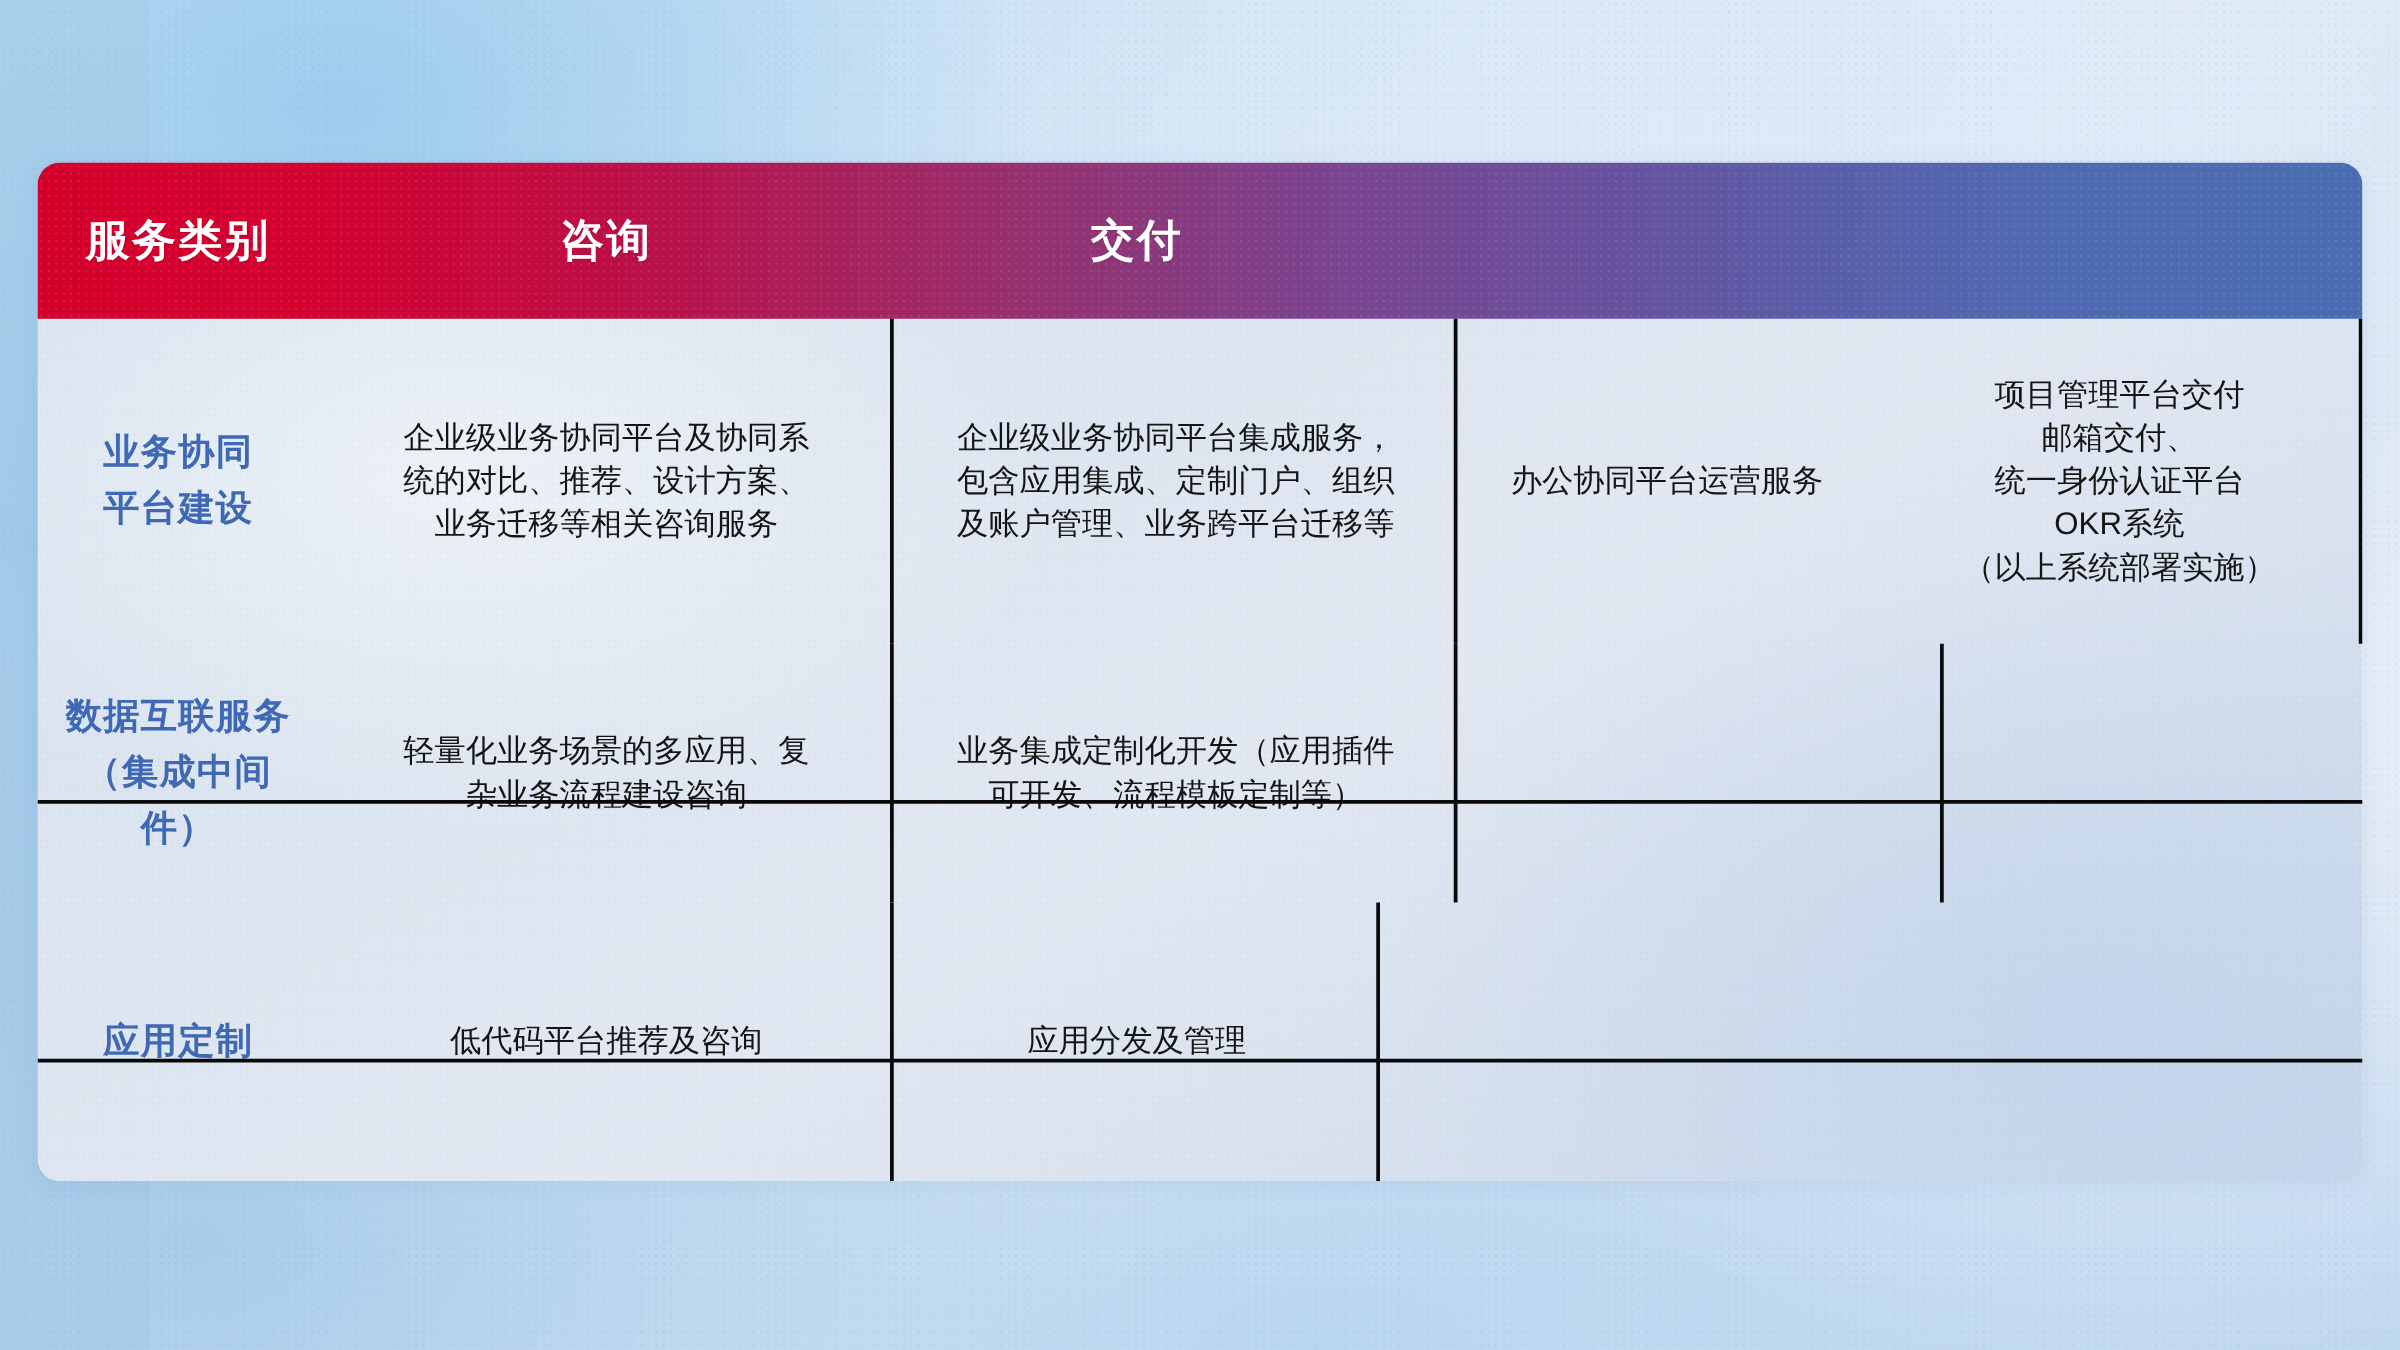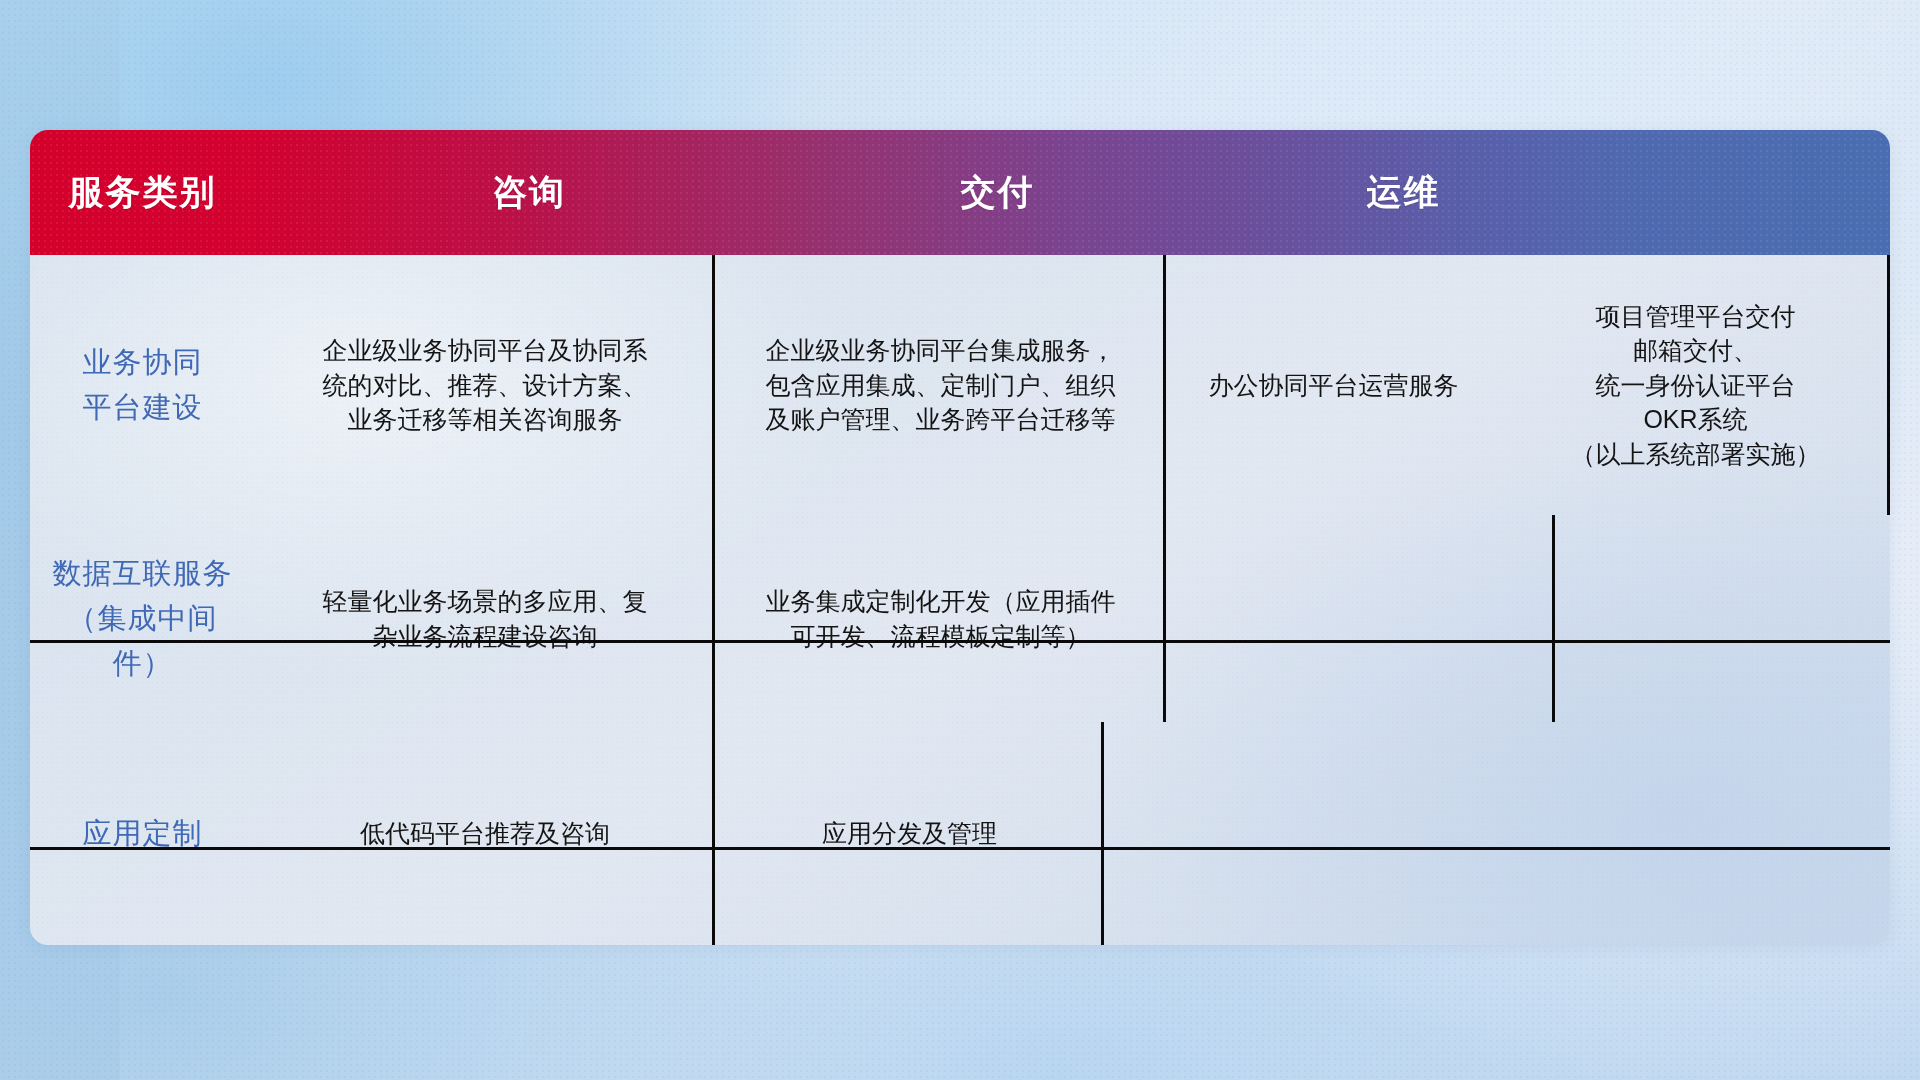--- a/index.html
+++ b/index.html
@@ -57,21 +57,21 @@
     opacity:.5;
   }
 
   
   #header-row {
     position:absolute; left:0; top:0; width:1860px; height:125px;
     background:linear-gradient(90deg,
         #d4002c 0%, #d2012f 12%, #bb1048 26%,
         #97306e 42%, #7a4490 56%, #6a4f9c 66%,
         #5b5da8 76%, #4f69b0 86%, #4a6db2 100%);
-    display:flex; align-items:center;gap:44px;
+    display:flex; align-items:center;
   }
   #header-speckle {
     position:absolute; inset:0;
     background-image: radial-gradient(circle, rgba(255,255,255,.12) 0.6px, rgba(0,0,0,0) 0.9px);
     background-size:6px 6px;
     pointer-events:none;
   }
   .hcell {
     position:relative; z-index:2;
     color:#ffffff;
@@ -96,21 +96,21 @@
     display:flex; align-items:center; justify-content:center;
     padding:6px 18px;
     text-align:center;
     color:#141414;
     font-size:25px;
     line-height:1.38;
     white-space:pre-line;
   }
   .cell.cat {
     color:#3f68b5;
-    font-weight:400;
+    font-weight:700;
     font-size:29px;
     line-height:1.55;
     letter-spacing:1px;
   }
   
   .vline { position:absolute; right:0; top:0; width:3px; height:100%; background:#0a0a0a; }
   
   .hline { position:absolute; left:0; width:1860px; height:3px; background:#0a0a0a; }
   #hl1 { top:385px; } #hl2 { top:592px; }
 </style>
@@ -124,21 +124,20 @@
 <div id="table">
 
   <div id="table-body-bg"></div>
   <div id="table-body-speckle"></div>
 
   <div id="header-row">
     <div id="header-speckle"></div>
     <div class="hcell c0">服务类别</div>
     <div class="hcell c1">咨询</div>
     <div class="hcell c3">交付</div>
-    <div class="hcell c4">运维</div>
   </div>
 
   <div id="body-rows">
 
     <div class="brow r0">
       <div class="cell cat c0">业务协同
 平台建设</div>
       <div class="cell c1">企业级业务协同平台及协同系
 统的对比、推荐、设计方案、
 业务迁移等相关咨询服务<span class="vline"></span></div>

